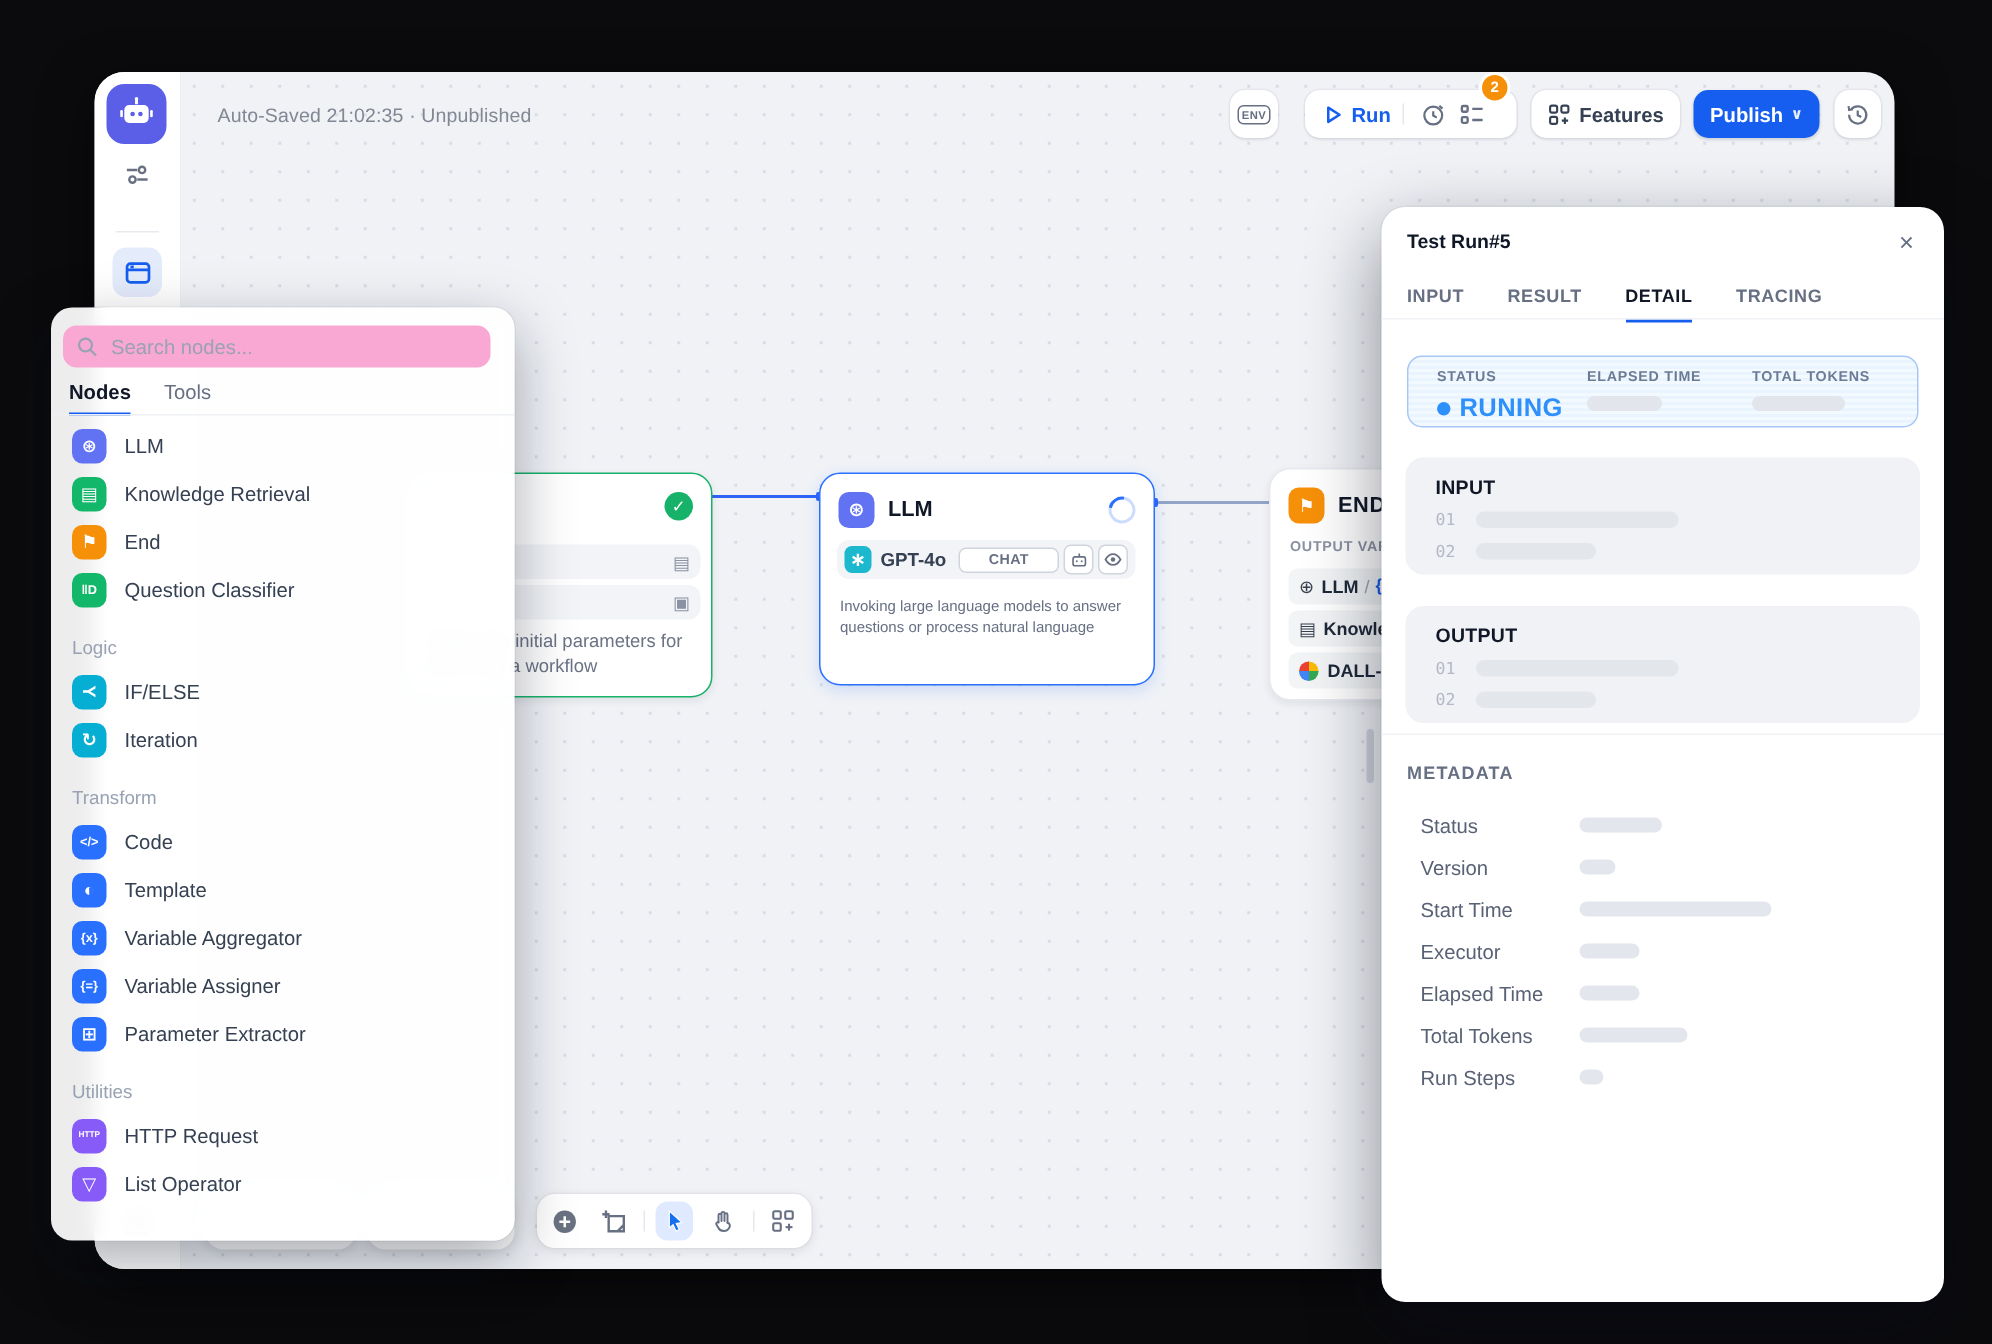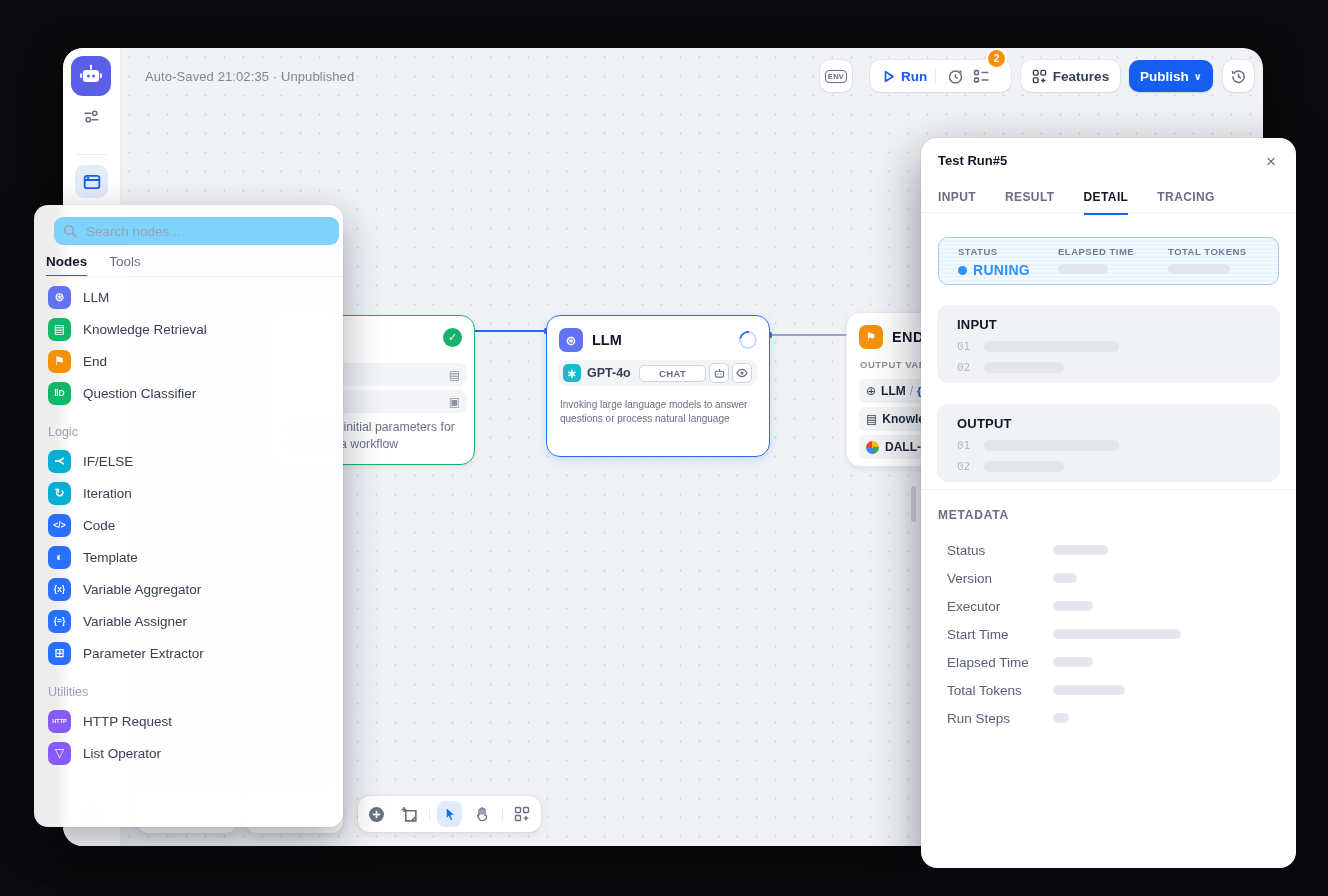--- a/index.html
+++ b/index.html
@@ -85,21 +85,21 @@
            justify-content:center;gap:7px;padding:0 6px;box-sizing:border-box;}
   .tool{width:26px;height:26px;border-radius:8px;display:flex;align-items:center;justify-content:center;cursor:pointer;}
   .tool.active{background:#DFE9FF;}
   .tdiv{width:1px;height:14px;background:#E6E8EE;}
   .ctl-pill{position:absolute;height:38px;background:#fff;border-radius:12px;box-shadow:0 2px 8px rgba(16,24,40,.1);}
 
   
   .node-panel{position:absolute;left:34px;top:205px;width:309px;height:622px;border-radius:14px;z-index:20;
               background:rgba(255,255,255,.93);-webkit-backdrop-filter:blur(6px);backdrop-filter:blur(6px);
               box-shadow:0 14px 40px rgba(10,15,30,.35),0 0 0 1px rgba(16,24,40,.04);overflow:hidden;}
-  .np-search{position:absolute;left:20px;top:12px;width:285px;height:28px;background:#7dd3fc;border-radius:9px;
+  .np-search{position:absolute;left:8px;top:12px;width:285px;height:28px;background:#f9a8d4;border-radius:9px;
              display:flex;align-items:center;padding:0 9px;box-sizing:border-box;}
   .np-search input{border:0;background:transparent;outline:none;font-size:13.5px;color:#354052;margin-left:7px;width:230px;
              font-family:"Liberation Sans","DejaVu Sans",sans-serif;}
   .np-search input::placeholder{color:#9AA2B1;}
   .np-tabs{position:absolute;left:12px;top:49px;display:flex;gap:22px;font-size:13.5px;}
   .np-tab{color:#676F83;cursor:pointer;padding-bottom:6px;}
   .np-tab.on{color:#101828;font-weight:700;border-bottom:2.5px solid #155EEF;}
   .np-divider{position:absolute;left:0;top:71px;width:100%;height:1px;background:#EEF0F3;}
   .np-list{position:absolute;left:0;top:76px;width:100%;}
   .np-item{height:32px;display:flex;align-items:center;padding-left:14px;cursor:pointer;}
@@ -117,21 +117,21 @@
   .tr-tabs{position:absolute;left:17px;top:52px;display:flex;gap:29px;}
   .tr-tab{font-size:12px;font-weight:600;letter-spacing:.4px;color:#676F83;padding-bottom:9px;cursor:pointer;}
   .tr-tab.on{color:#101828;font-weight:800;border-bottom:2.5px solid #155EEF;}
   .tr-div{position:absolute;left:0;top:74px;width:100%;height:1px;background:#F0F1F4;}
 
   .status-card{position:absolute;left:17px;top:99px;width:341px;height:48px;border:1px solid #A7C7F9;border-radius:10px;
                box-sizing:border-box;display:flex;padding:8px 0 0 19px;
                background:repeating-linear-gradient(180deg,#F3FAFF 0 2px,#EAF4FE 2px 4px);}
   .sc-col{display:flex;flex-direction:column;gap:5px;}
   .sc-label{font-size:9.5px;font-weight:600;color:#6B7B95;letter-spacing:.5px;}
-  .sc-run{display:flex;align-items:center;gap:6px;color:#2E90FA;font-size:14px;font-weight:700;letter-spacing:.3px;}
+  .sc-run{display:flex;align-items:center;gap:6px;color:#2E90FA;font-size:17px;font-weight:700;letter-spacing:.3px;}
   .sc-dot{width:9px;height:9px;border-radius:50%;background:#2E90FA;}
   .skel{background:#E2E5EB;border-radius:5px;height:10px;}
 
   .io-card{position:absolute;left:16px;width:343px;height:78px;background:#F1F2F5;border-radius:12px;box-sizing:border-box;padding:12px 0 0 20px;}
   .io-title{font-size:13px;font-weight:800;color:#101828;letter-spacing:.2px;}
   .io-row{display:flex;align-items:center;gap:14px;margin-top:8px;}
   .io-num{font-family:"DejaVu Sans Mono","Liberation Mono",monospace;font-size:11px;color:#B3B9C6;}
   .io-skel{height:11px;border-radius:6px;background:#E3E6EB;}
 
   .meta-div{position:absolute;left:0;top:351px;width:100%;height:1px;background:#F0F1F4;}
@@ -402,20 +402,21 @@
             <span style="display: inline-block; transform: rotate(90deg);">Y</span>
           </span>
           <span class="np-label">IF/ELSE</span>
         </div>
         <div class="np-item">
           <span class="np-ico" style="background: rgb(6, 174, 212);">
             <span>↻</span>
           </span>
           <span class="np-label">Iteration</span>
         </div>
+        <div class="np-sec">Transform</div>
         <div class="np-item">
           <span class="np-ico" style="background: rgb(41, 112, 255); font-size: 8.5px;">
             <span>&lt;/&gt;</span>
           </span>
           <span class="np-label">Code</span>
         </div>
         <div class="np-item">
           <span class="np-ico" style="background: rgb(41, 112, 255);">
             <span>◐</span>
           </span>
@@ -513,28 +514,28 @@
     <div class="meta-rows" id="meta-rows">
         <div class="meta-row">
           <span class="meta-label">Status</span>
           <span class="meta-skel" style="width: 55px;"></span>
         </div>
         <div class="meta-row">
           <span class="meta-label">Version</span>
           <span class="meta-skel" style="width: 24px;"></span>
         </div>
         <div class="meta-row">
+          <span class="meta-label">Start Time</span>
+          <span class="meta-skel" style="width: 128px;"></span>
+        </div>
+        <div class="meta-row">
           <span class="meta-label">Executor</span>
           <span class="meta-skel" style="width: 40px;"></span>
         </div>
         <div class="meta-row">
-          <span class="meta-label">Start Time</span>
-          <span class="meta-skel" style="width: 128px;"></span>
-        </div>
-        <div class="meta-row">
           <span class="meta-label">Elapsed Time</span>
           <span class="meta-skel" style="width: 40px;"></span>
         </div>
         <div class="meta-row">
           <span class="meta-label">Total Tokens</span>
           <span class="meta-skel" style="width: 72px;"></span>
         </div>
         <div class="meta-row">
           <span class="meta-label">Run Steps</span>
           <span class="meta-skel" style="width: 16px;"></span>

